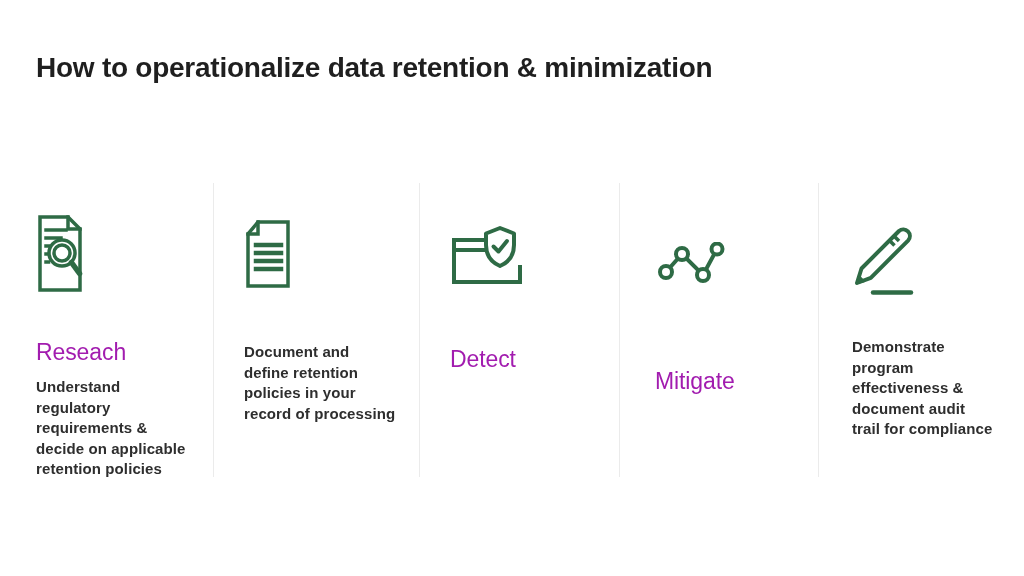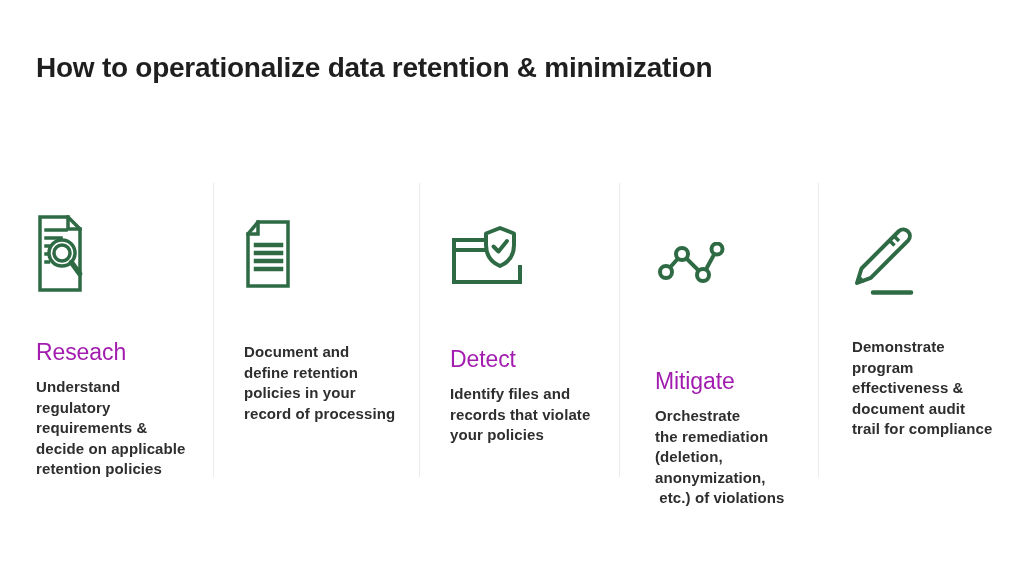--- a/index.html
+++ b/index.html
@@ -89,41 +89,33 @@
 <div class="step-col" style="left:450px;width:175px">
   <div class="icon-area">
     <svg class="ic" style="margin:37px 0 0 -4px" width="78" height="66" viewBox="0 0 78 66" fill="none" stroke="#2e6b45" stroke-width="4" stroke-linecap="square">
       <path d="M40 20 H8 V62 H74 V47"></path>
       <path d="M8 30 H40"></path>
       <path d="M54 8 L68 13.5 V25 C68 36.5 61.5 42.8 54 46 C46.5 42.8 40 36.5 40 25 V13.5 Z" fill="#ffffff" stroke-linejoin="round"></path>
       <path d="M47.5 26.5 L52.5 31.5 L61 21" stroke-linecap="round" stroke-linejoin="round"></path>
     </svg>
   </div>
   <h2>Detect</h2>
-  <p>Identify files and
-records that violate
-your policies</p>
 </div>
 
 <div class="step-col" style="left:655px;width:175px">
   <div class="icon-area">
     <svg class="ic" style="margin:59px 0 0 -1px" width="72" height="48" viewBox="0 0 72 48" fill="none" stroke="#2e6b45" stroke-width="4">
       <path d="M12 30 L28 12 L49 33 L63 7"></path>
       <circle cx="12" cy="30" r="6" fill="#ffffff"></circle>
       <circle cx="28" cy="12" r="6" fill="#ffffff"></circle>
       <circle cx="49" cy="33" r="6" fill="#ffffff"></circle>
       <circle cx="63" cy="7" r="5.5" fill="#ffffff"></circle>
     </svg>
   </div>
   <h2>Mitigate</h2>
-  <p>Orchestrate
-the remediation
-(deletion,
-anonymization,
-&nbsp;etc.) of violations</p>
 </div>
 
 <div class="step-col" style="left:852px;width:160px">
   <div class="icon-area">
     <svg class="ic" style="margin:32px 0 0 -4px" width="66" height="80" viewBox="0 0 66 80" fill="none" stroke="#2e6b45" stroke-width="4" stroke-linejoin="round">
       <path d="M9 68 L13.5 53.5 L51 16 A6.6 6.6 0 0 1 60.3 25.3 L22.8 62.8 Z"></path>
       <path d="M41.5 25.5 L46.5 30.5" stroke-width="3.5"></path>
       <path d="M46 21 L51 26" stroke-width="3.5"></path>
       <path d="M9 68 L16 66.2 L11 61.2 Z" fill="#2e6b45" stroke-width="2"></path>
       <path d="M25 77.5 H63" stroke-width="4.5" stroke-linecap="round"></path>

